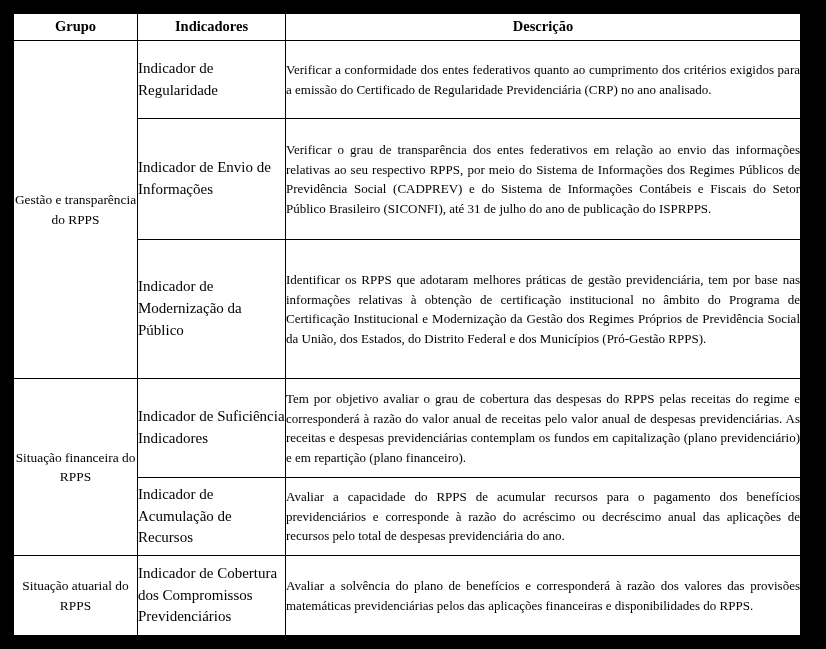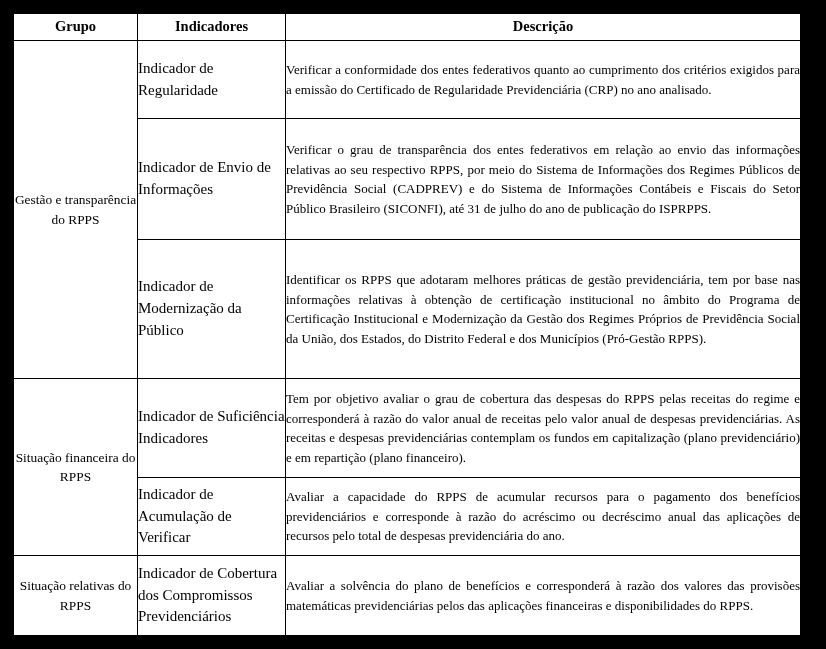--- a/index.html
+++ b/index.html
@@ -120,26 +120,26 @@
         <td class="indicator-cell">Indicador de Modernização da Público</td>
         <td class="desc-cell">Identificar os RPPS que adotaram melhores práticas de gestão previdenciária, tem por base nas informações relativas à obtenção de certificação institucional no âmbito do Programa de Certificação Institucional e Modernização da Gestão dos Regimes Próprios de Previdência Social da União, dos Estados, do Distrito Federal e dos Municípios (Pró-Gestão RPPS).</td>
       </tr>
 
       <tr class="r5">
         <td class="group-cell" rowspan="2">Situação financeira do RPPS</td>
         <td class="indicator-cell">Indicador de Suficiência Indicadores</td>
         <td class="desc-cell">Tem por objetivo avaliar o grau de cobertura das despesas do RPPS pelas receitas do regime e corresponderá à razão do valor anual de receitas pelo valor anual de despesas previdenciárias. As receitas e despesas previdenciárias contemplam os fundos em capitalização (plano previdenciário) e em repartição (plano financeiro).</td>
       </tr>
       <tr class="r6">
-        <td class="indicator-cell">Indicador de Acumulação de Verificar</td>
+        <td class="indicator-cell">Indicador de Acumulação de Recursos</td>
         <td class="desc-cell">Avaliar a capacidade do RPPS de acumular recursos para o pagamento dos benefícios previdenciários e corresponde à razão do acréscimo ou decréscimo anual das aplicações de recursos pelo total de despesas previdenciária do ano.</td>
       </tr>
 
       <tr class="r7">
-        <td class="group-cell">Situação relativas do RPPS</td>
+        <td class="group-cell">Situação atuarial do RPPS</td>
         <td class="indicator-cell">Indicador de Cobertura dos Compromissos Previdenciários</td>
         <td class="desc-cell mid">Avaliar a solvência do plano de benefícios e corresponderá à razão dos valores das provisões matemáticas previdenciárias pelos das aplicações financeiras e disponibilidades do RPPS.</td>
       </tr>
 
     </tbody>
   </table>
 
 </div>
 
 </body></html>

